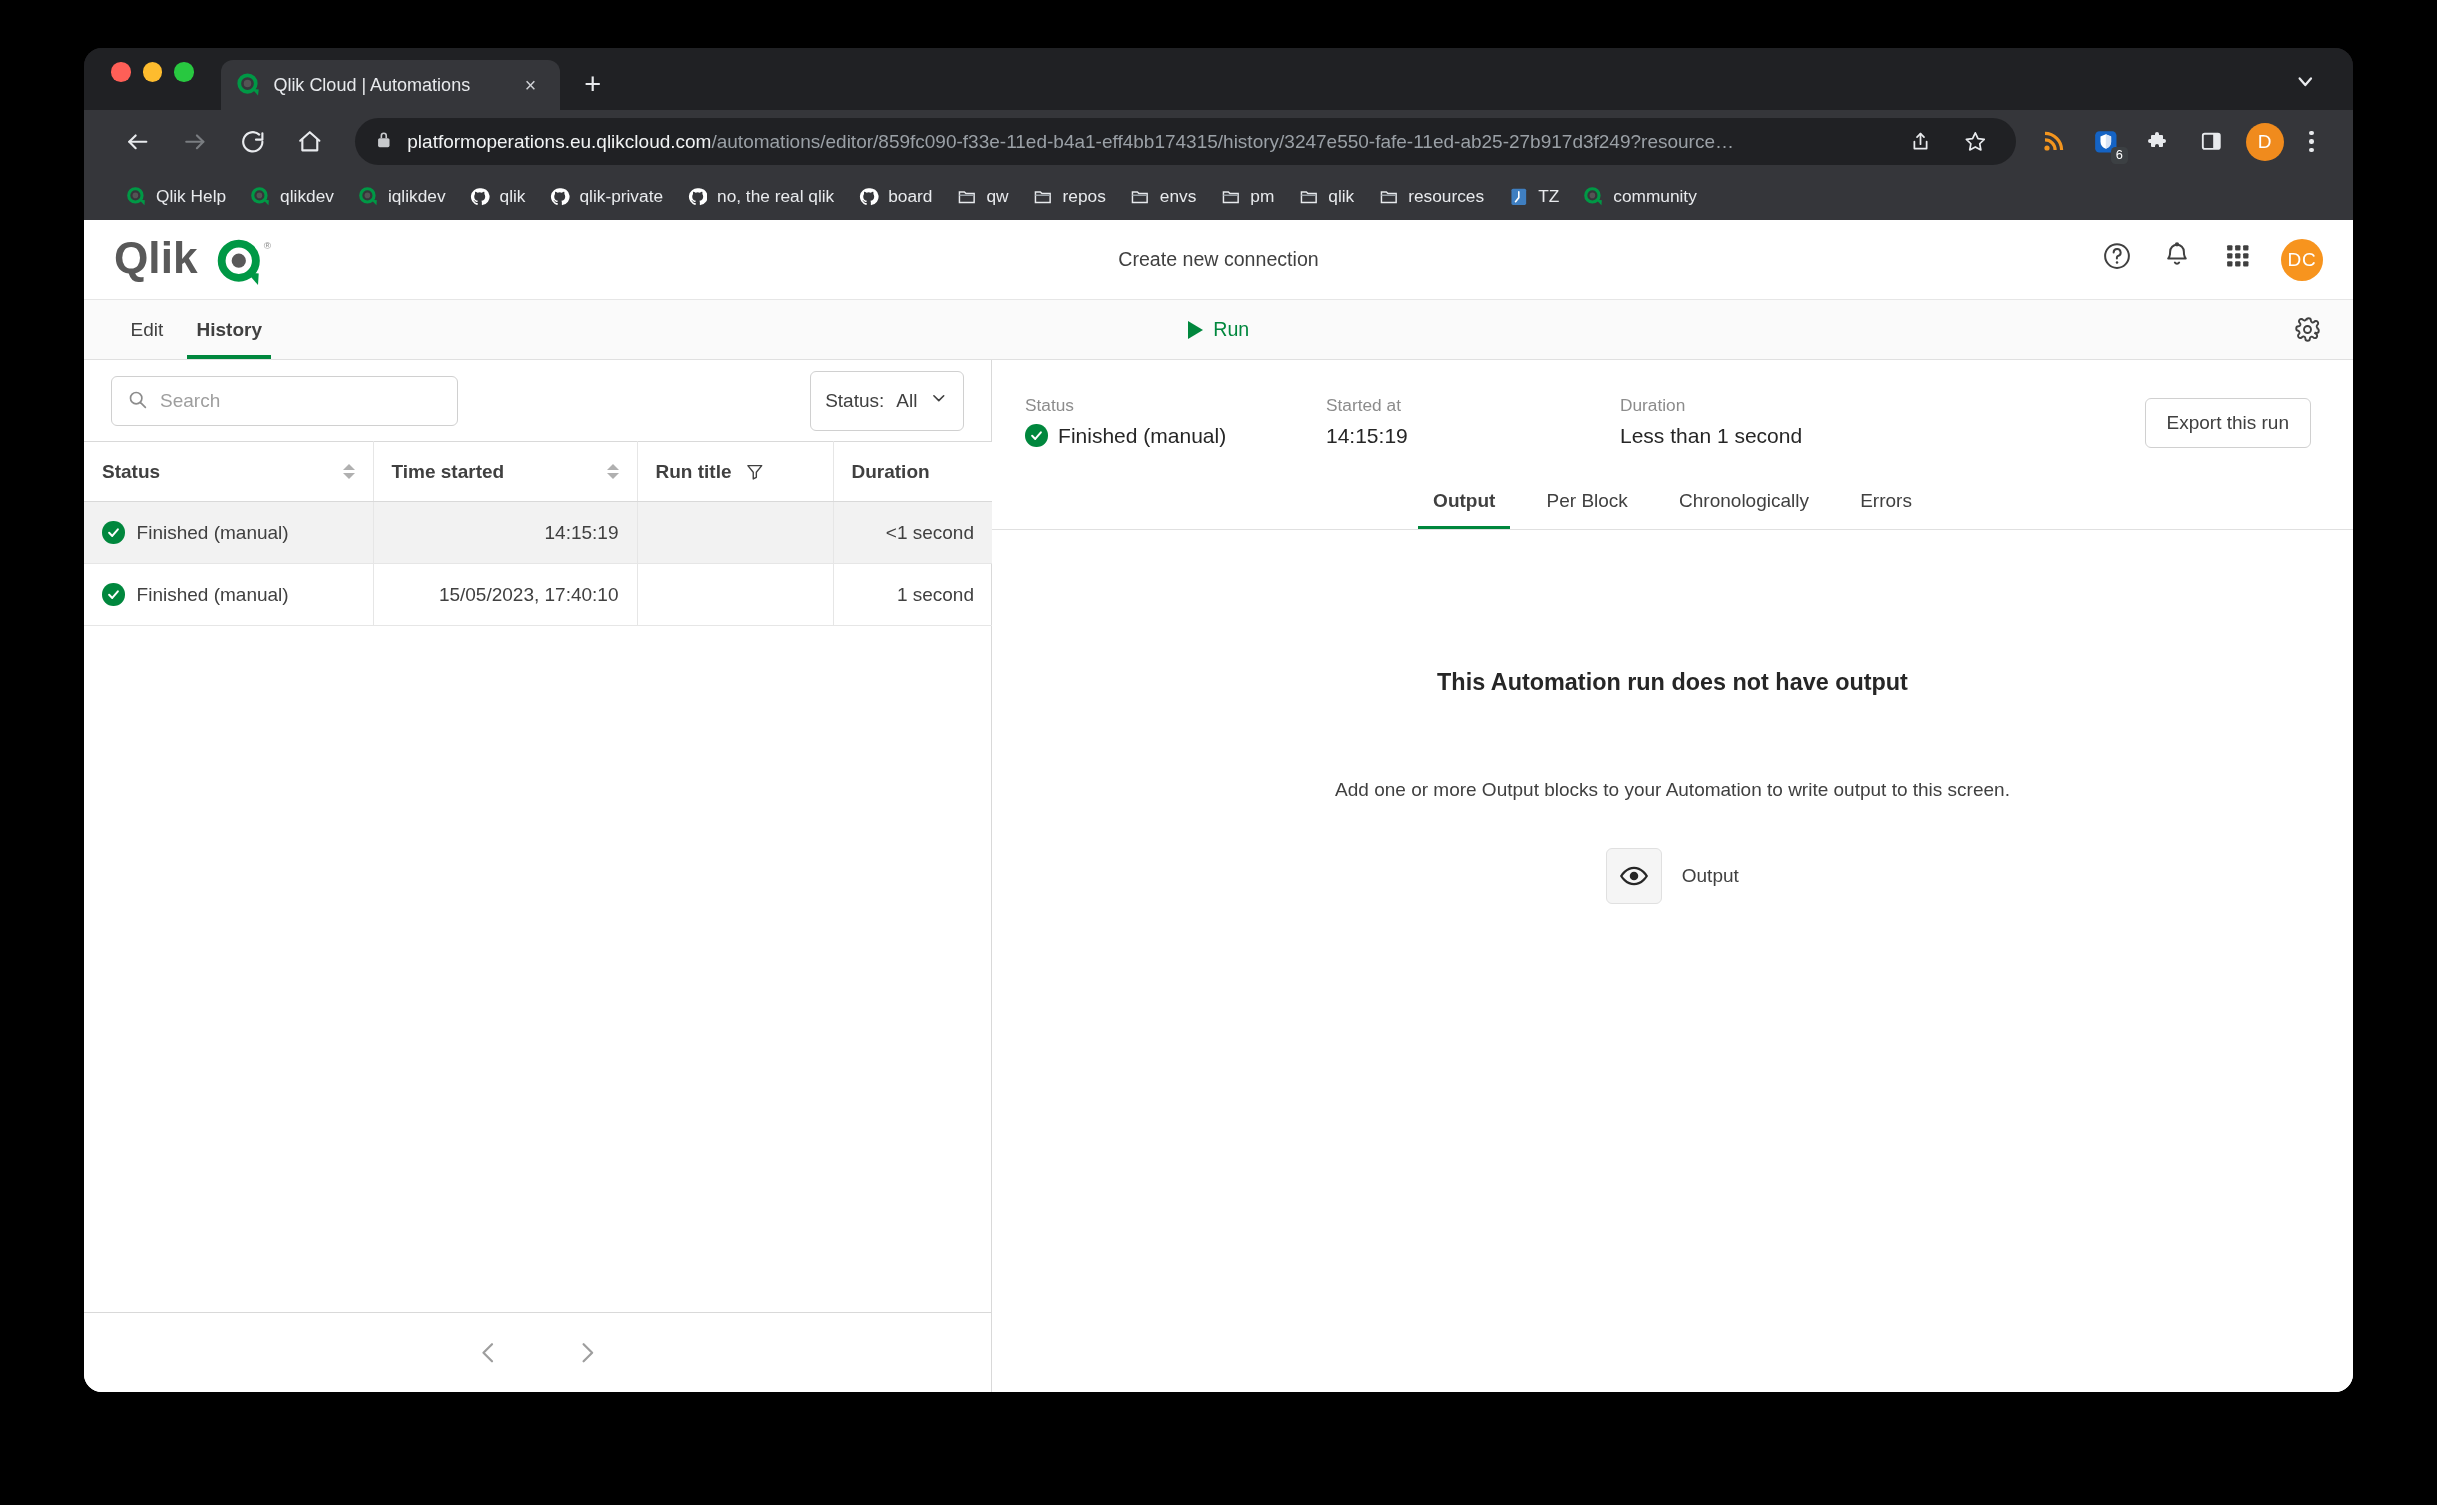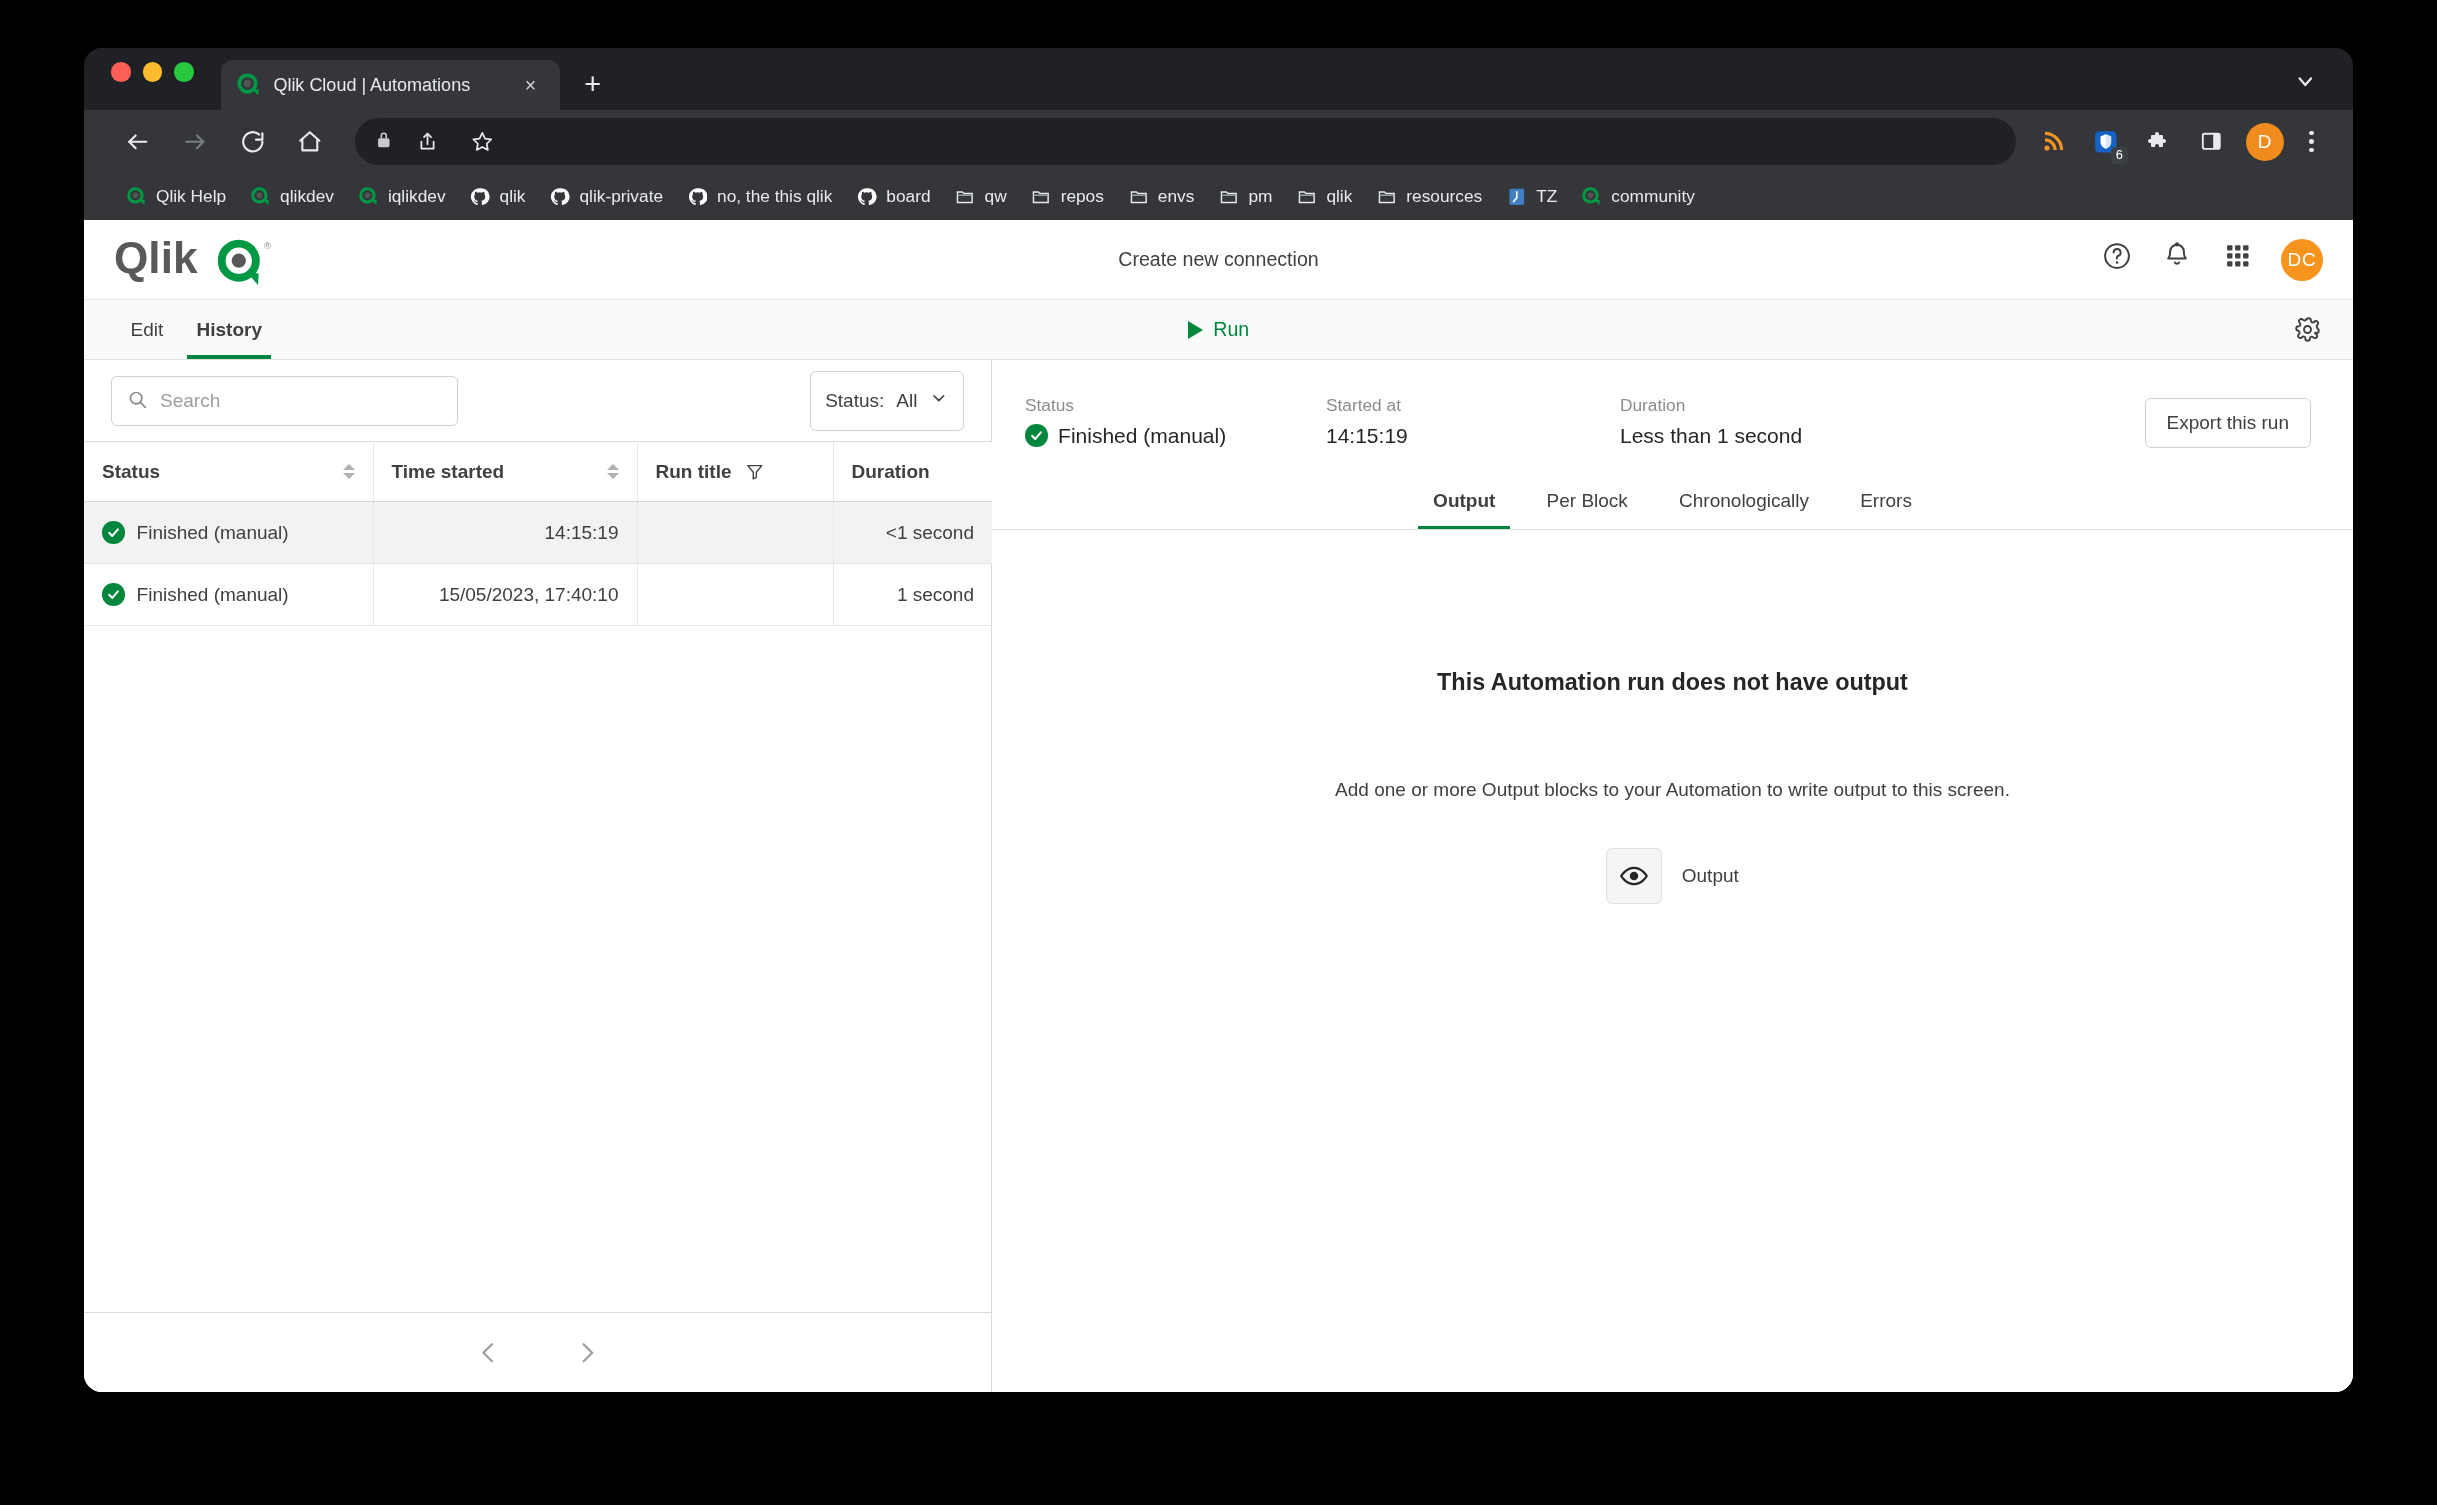--- a/index.html
+++ b/index.html
@@ -527,20 +527,21 @@
         </svg>
     </div>
 
     <div id="omnibox">
       <span>
         <svg viewBox="0 0 24 24" width="19.6" height="19.6" fill="#c7c9cc">
             <rect x="5" y="10" width="14" height="11" rx="2"></rect>
             <path d="M8 10V7a4 4 0 0 1 8 0v3h-2V7a2 2 0 0 0-4 0v3z"></path>
           </svg>
       </span>
+      <span id="url-text"><span class="domain">platformoperations.eu.qlikcloud.com</span><span class="rest">/automations/editor/859fc090-f33e-11ed-b4a1-eff4bb174315/history/3247e550-fafe-11ed-ab25-27b917d3f249?resource…</span></span>
       <span class="omni-action">
         <svg viewBox="0 0 24 24" width="21" height="21" fill="none" stroke="#e8eaed" stroke-width="2" stroke-linecap="round" stroke-linejoin="round">
             <path d="M12 3v12"></path>
             <polyline points="8 7 12 3 16 7"></polyline>
             <path d="M5 12v8h14v-8"></path>
           </svg>
       </span>
       <span class="omni-action">
         <svg viewBox="0 0 24 24" width="22.6" height="22.6" fill="none" stroke="#e8eaed" stroke-width="1.8" stroke-linejoin="round">
             <polygon points="12 3 14.9 9.2 21.5 10 16.7 14.6 17.9 21.2 12 18 6.1 21.2 7.3 14.6 2.5 10 9.1 9.2"></polygon>
@@ -628,21 +629,21 @@
           </svg>
         </span>
         <span>qlik-private</span>
       </div>
     <div class="bm">
         <span class="bm-icon">
           <svg viewBox="0 0 24 24" width="19.6" height="19.6" fill="#fff">
             <path d="M12 1.6A10.4 10.4 0 0 0 8.7 22c.5.1.7-.2.7-.5v-2c-2.9.6-3.5-1.3-3.5-1.3-.5-1.2-1.2-1.5-1.2-1.5-.9-.6 0-.6 0-.6 1 .1 1.6 1.1 1.6 1.1.9 1.6 2.4 1.1 3 .9.1-.7.4-1.1.7-1.4-2.3-.3-4.8-1.2-4.8-5.2 0-1.2.4-2.1 1.1-2.9-.1-.3-.5-1.4.1-2.8 0 0 .9-.3 2.9 1.1a10 10 0 0 1 5.2 0c2-1.4 2.9-1.1 2.9-1.1.6 1.4.2 2.5.1 2.8.7.8 1.1 1.7 1.1 2.9 0 4-2.5 4.9-4.8 5.2.4.3.7 1 .7 2v3c0 .3.2.6.7.5A10.4 10.4 0 0 0 12 1.6z"></path>
           </svg>
         </span>
-        <span>no, the this qlik</span>
+        <span>no, the real qlik</span>
       </div>
     <div class="bm">
         <span class="bm-icon">
           <svg viewBox="0 0 24 24" width="19.6" height="19.6" fill="#fff">
             <path d="M12 1.6A10.4 10.4 0 0 0 8.7 22c.5.1.7-.2.7-.5v-2c-2.9.6-3.5-1.3-3.5-1.3-.5-1.2-1.2-1.5-1.2-1.5-.9-.6 0-.6 0-.6 1 .1 1.6 1.1 1.6 1.1.9 1.6 2.4 1.1 3 .9.1-.7.4-1.1.7-1.4-2.3-.3-4.8-1.2-4.8-5.2 0-1.2.4-2.1 1.1-2.9-.1-.3-.5-1.4.1-2.8 0 0 .9-.3 2.9 1.1a10 10 0 0 1 5.2 0c2-1.4 2.9-1.1 2.9-1.1.6 1.4.2 2.5.1 2.8.7.8 1.1 1.7 1.1 2.9 0 4-2.5 4.9-4.8 5.2.4.3.7 1 .7 2v3c0 .3.2.6.7.5A10.4 10.4 0 0 0 12 1.6z"></path>
           </svg>
         </span>
         <span>board</span>
       </div>
     <div class="bm">

